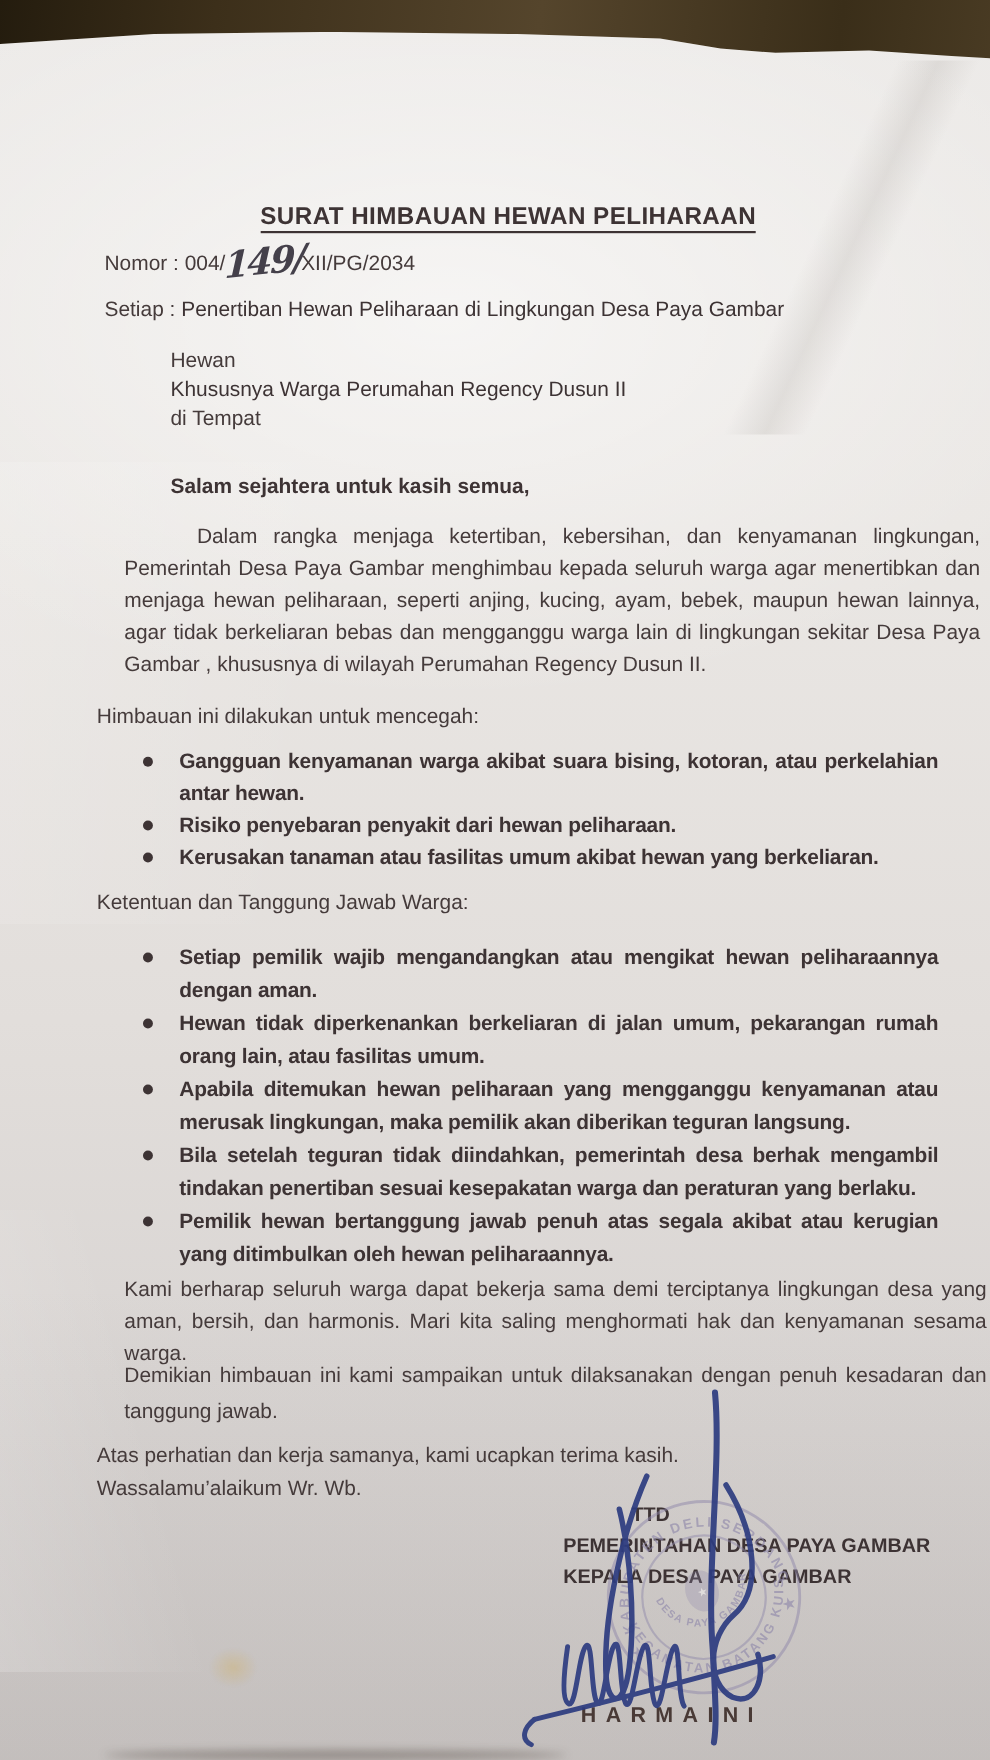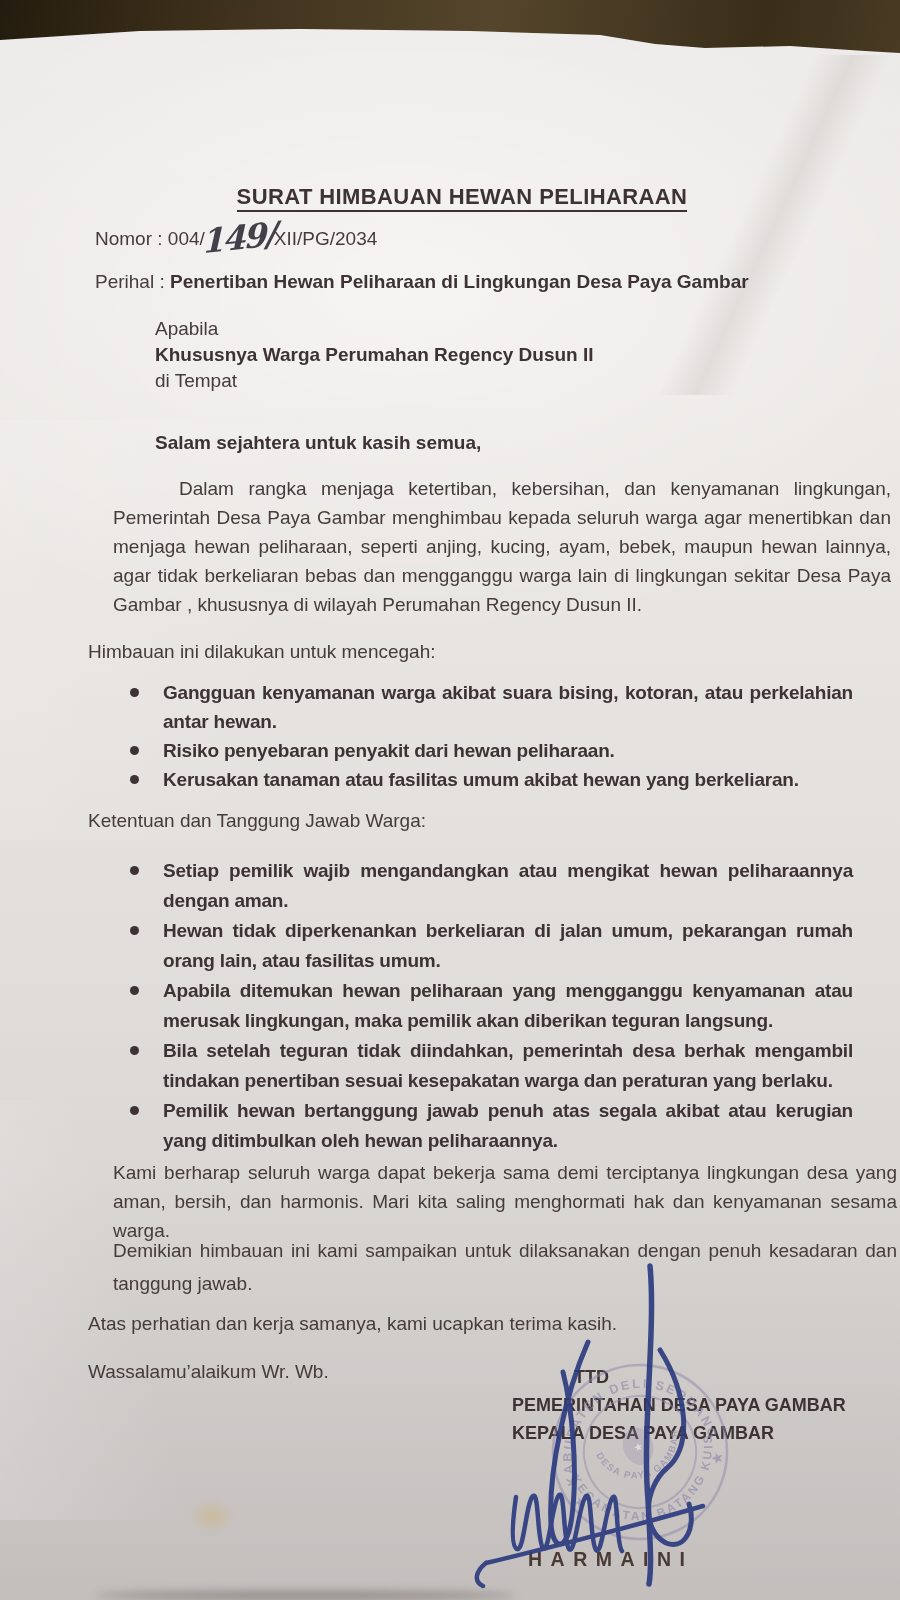--- a/index.html
+++ b/index.html
@@ -18,21 +18,21 @@
   .wrinkle{position:absolute;pointer-events:none;}
   .w1{top:55px;right:0;width:260px;height:340px;background:linear-gradient(115deg,transparent 42%,rgba(110,100,92,.12) 51%,transparent 60%);}
   .w2{top:420px;left:0;width:900px;height:420px;background:linear-gradient(100deg,rgba(255,255,255,.14),transparent 35%);}
   .w3{bottom:0;left:0;width:900px;height:430px;background:linear-gradient(180deg,transparent,rgba(118,110,104,.16));}
   .w4{top:1100px;left:0;width:240px;height:420px;background:linear-gradient(75deg,rgba(255,255,255,.18),transparent 55%);}
   .stain{position:absolute;left:190px;top:1498px;width:44px;height:36px;border-radius:50%;
     background:radial-gradient(closest-side,rgba(205,180,125,.55),rgba(205,180,125,0));filter:blur(1px);}
   .edge-shadow{position:absolute;left:95px;bottom:0;width:420px;height:9px;background:rgba(55,45,35,.34);filter:blur(4px);border-radius:50%;}
 
   .blk{position:absolute;color:#453b3b;font-size:19px;line-height:29px;}
-  .b{font-weight:700;color:#3d3334;}
+  .b{font-weight:400;color:#3d3334;}
   .title{top:182px;left:0;width:900px;text-align:center;padding-left:12px;}
   .title span{font-weight:700;font-size:22px;letter-spacing:.4px;border-bottom:2.5px solid #3d3334;padding-bottom:1px;color:#3d3334;}
   .nomor{top:224px;left:95px;}
   .hand{display:inline-block;font-family:"DejaVu Serif",serif;font-style:italic;font-weight:700;
     font-size:33px;line-height:20px;color:#44404a;transform:rotate(-6deg) skewX(-8deg);
     position:relative;top:4px;margin:0 -3px 0 -1px;letter-spacing:-2px;}
   .perihal{top:267px;left:95px;}
   .kepada{top:316px;left:155px;line-height:26px;}
   .salut{top:430px;left:155px;line-height:26px;font-weight:700;color:#3d3334;}
   .para{text-align:justify;margin-left:25px;}
@@ -41,21 +41,21 @@
   .list{left:130px;}
   .l1{top:678px;}
   .l2{top:856px;line-height:30px;}
   .li{display:flex;width:730px;}
   .dot{width:9px;height:9px;border-radius:50%;background:#3d3334;flex:none;margin:10px 0 0 0;}
   .li .txt{margin-left:24px;font-weight:700;color:#3d3334;width:690px;text-align:justify;letter-spacing:-.2px;}
   .h2{top:806px;left:88px;}
   .c1{top:1158px;left:88px;width:784px;}
   .c2{top:1234px;left:88px;width:784px;line-height:33px;}
   .c3{top:1309px;left:88px;}
-  .c4{top:1339px;left:88px;margin-top:18px;}
+  .c4{top:1339px;left:88px;}
   .sig{top:1363px;left:512px;line-height:28px;font-weight:700;color:#3d3334;font-size:18px;}
   .sig .ttd{margin-left:62px;}
   .name{top:1545px;left:528px;font-weight:700;letter-spacing:8.5px;color:#493a36;font-size:19.5px;}
   svg.overlay{position:absolute;left:0;top:0;pointer-events:none;}
   .stamp-text{font-family:"Liberation Sans",sans-serif;font-weight:700;}
 </style>
 </head>
 <body>
 
 <div class="paper">
@@ -68,25 +68,25 @@
 
   <div class="blk title">
     <span>SURAT HIMBAUAN HEWAN PELIHARAAN</span>
   </div>
 
   <div class="blk nomor">
     <span>Nomor : 004/</span><span class="hand">149/</span><span>XII/PG/2034</span>
   </div>
 
   <div class="blk perihal">
-    <span>Perihal : </span><span class="b">Penertiban Hewan Peliharaan di Lingkungan Desa Paya Gambar</span>
+    <span>Setiap : </span><span class="b">Penertiban Hewan Peliharaan di Lingkungan Desa Paya Gambar</span>
   </div>
 
   <div class="blk kepada">
-    <div>Apabila</div>
+    <div>Hewan</div>
     <div class="b">Khususnya Warga Perumahan Regency Dusun II</div>
     <div>di Tempat</div>
   </div>
 
   <div class="blk salut">
     <div>Salam sejahtera untuk kasih semua,</div>
   </div>
 
   <div class="blk para p1">Dalam rangka menjaga ketertiban, kebersihan, dan kenyamanan lingkungan, Pemerintah Desa Paya Gambar menghimbau kepada seluruh warga agar menertibkan dan menjaga hewan peliharaan, seperti anjing, kucing, ayam, bebek, maupun hewan lainnya, agar tidak berkeliaran bebas dan mengganggu warga lain di lingkungan sekitar Desa Paya Gambar , khususnya di wilayah Perumahan Regency Dusun II.</div>
 

